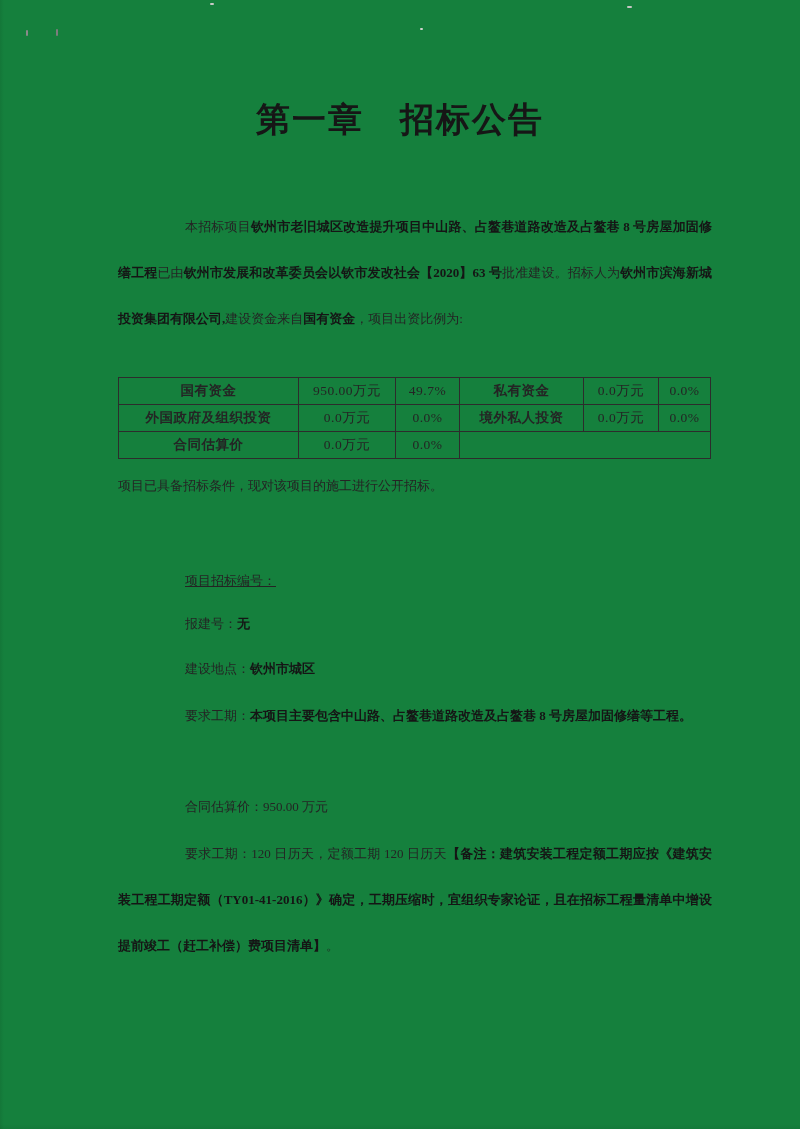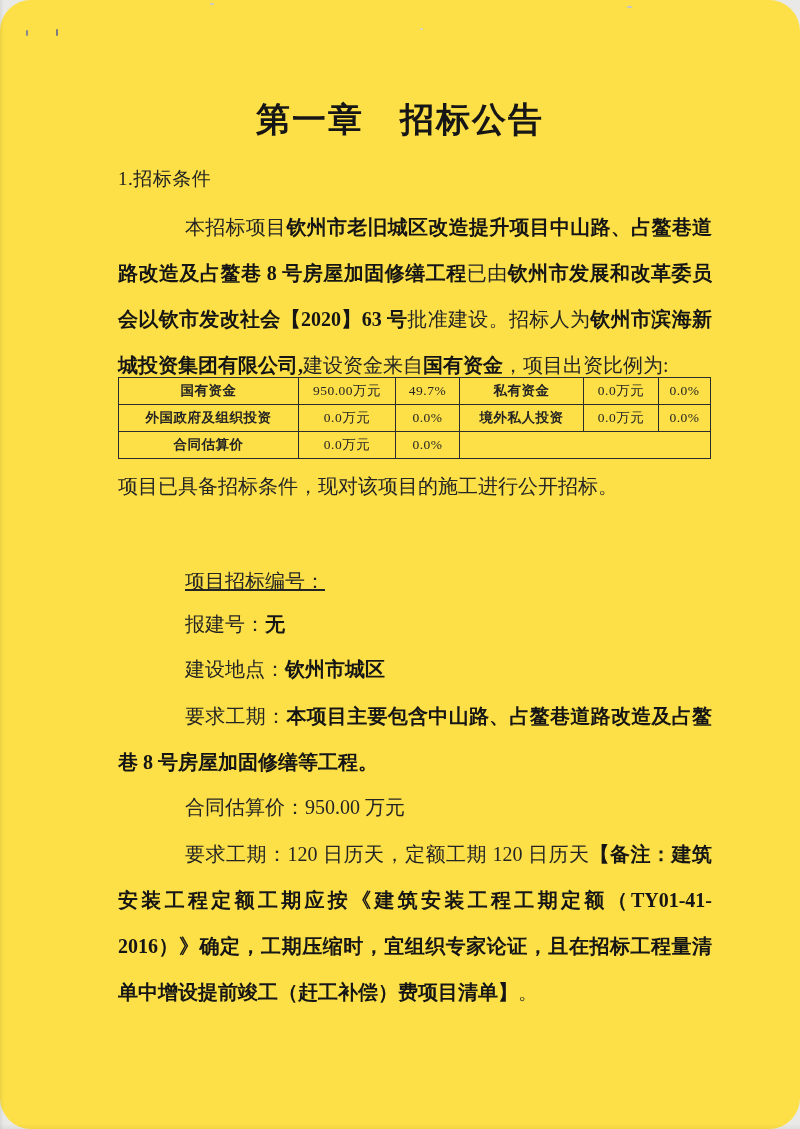--- a/index.html
+++ b/index.html
@@ -4,23 +4,22 @@
 <style>
   html,body{margin:0;padding:0;}
   body{
     width:800px;height:1129px;
     background:#e9e9e7;
     font-family:"Liberation Serif","DejaVu Serif",serif;
     position:relative;overflow:hidden;
   }
   .page{
     position:absolute;inset:0;
-    background:#fde047;
+    background:#15803d;
     color:#1f1f1f;
-    border-radius:31px;
   }
   
   .edge-left{position:absolute;left:0;top:0;width:4px;height:100%;
     background:linear-gradient(90deg,rgba(0,0,0,0.07),rgba(0,0,0,0));}
   .edge-bottom{position:absolute;left:0;bottom:0;width:100%;height:5px;
     background:linear-gradient(0deg,rgba(0,0,0,0.05),rgba(0,0,0,0));}
   .speck{position:absolute;border-radius:1px;}
   .s1{left:26px;top:30px;width:2px;height:6px;background:#8a8a8a;}
   .s2{left:56px;top:29px;width:2px;height:7px;background:#7d7d7d;}
   .s3{left:210px;top:3px;width:4px;height:2px;background:#c9c9c6;}
@@ -29,21 +28,21 @@
 
   .title{
     position:absolute;left:0;top:98px;width:800px;height:44px;
     line-height:44px;text-align:center;
     font-size:34px;font-weight:bold;letter-spacing:2px;
     color:#161616;margin:0;
   }
   .blk{position:absolute;left:118px;width:594px;margin:0;}
   .heading{font-size:19px;line-height:26px;letter-spacing:0.5px;color:#222;}
   .body-p{
-    font-size:20px;line-height:46px;letter-spacing:0;
+    font-size:13px;line-height:46px;letter-spacing:0;
     text-align:justify;text-justify:inter-ideograph;color:#242424;
   }
   .indent{text-indent:67px;}
   .b{font-weight:bold;color:#151515;}
 
   table.fund{
     position:absolute;left:118px;top:377px;width:592px;
     border-collapse:collapse;table-layout:fixed;
   }
   table.fund td{
@@ -62,21 +61,20 @@
   <div class="edge-left"></div>
   <div class="edge-bottom"></div>
   <div class="speck s1"></div>
   <div class="speck s2"></div>
   <div class="speck s3"></div>
   <div class="speck s4"></div>
   <div class="speck s5"></div>
 
   <h1 class="title">第一章　招标公告</h1>
 
-  <p class="blk heading" style="top:166px;">1.招标条件</p>
 
   <p class="blk body-p indent" style="top:204px;"><span>本招标项目</span><span class="b">钦州市老旧城区改造提升项目中山路、占鳌巷道路改造及占鳌巷 8 号房屋加固修缮工程</span><span>已由</span><span class="b">钦州市发展和改革委员会以钦市发改社会【2020】63 号</span><span>批准建设。招标人为</span><span class="b">钦州市滨海新城投资集团有限公司,</span><span>建设资金来自</span><span class="b">国有资金</span><span>，项目出资比例为:</span></p>
 
   <table class="fund">
     <colgroup>
       <col style="width:180px">
         <col style="width:97px">
         <col style="width:64px">
       <col style="width:124px">
         <col style="width:75px">

